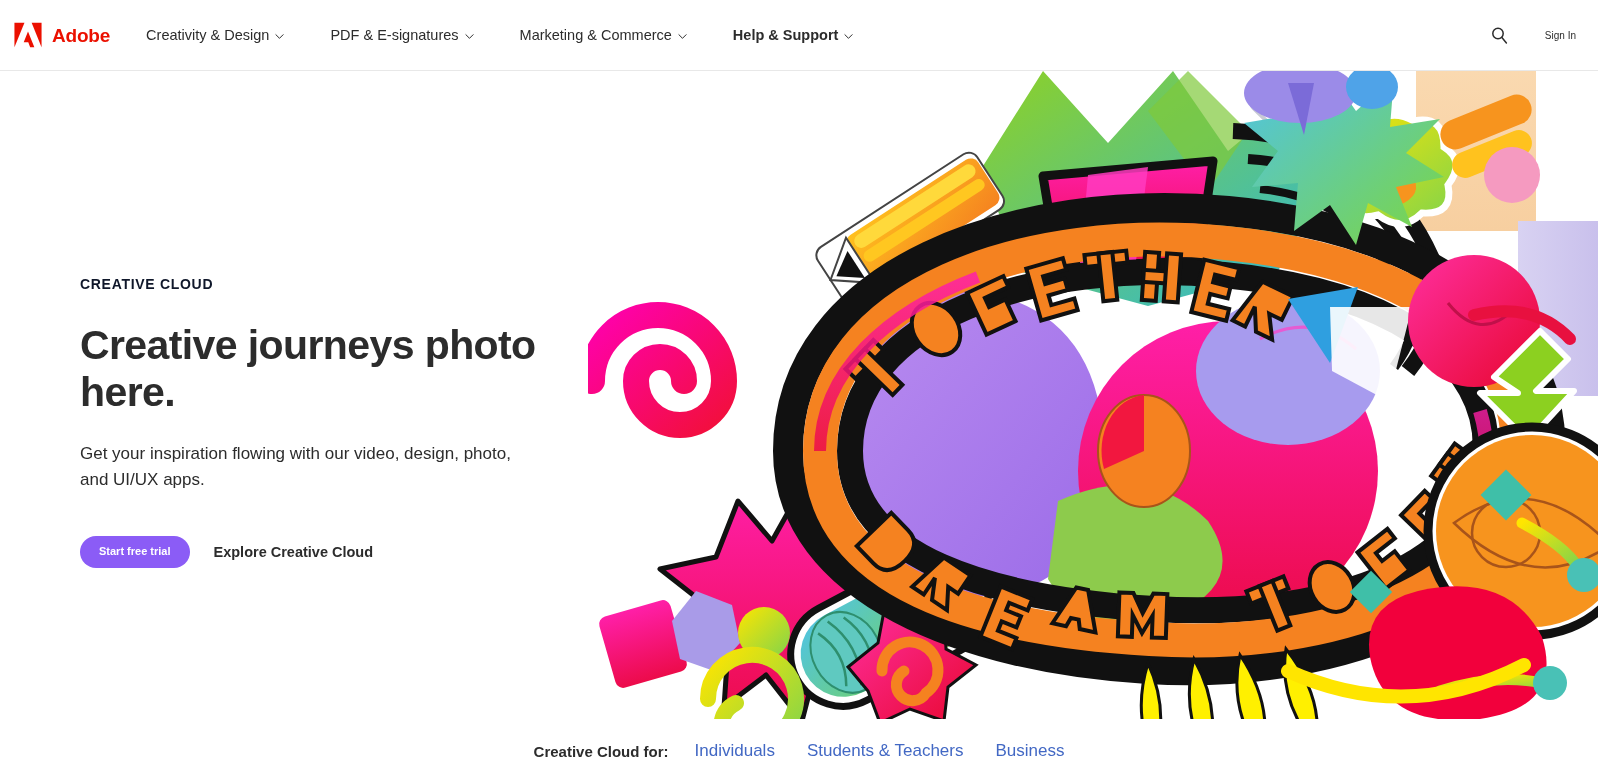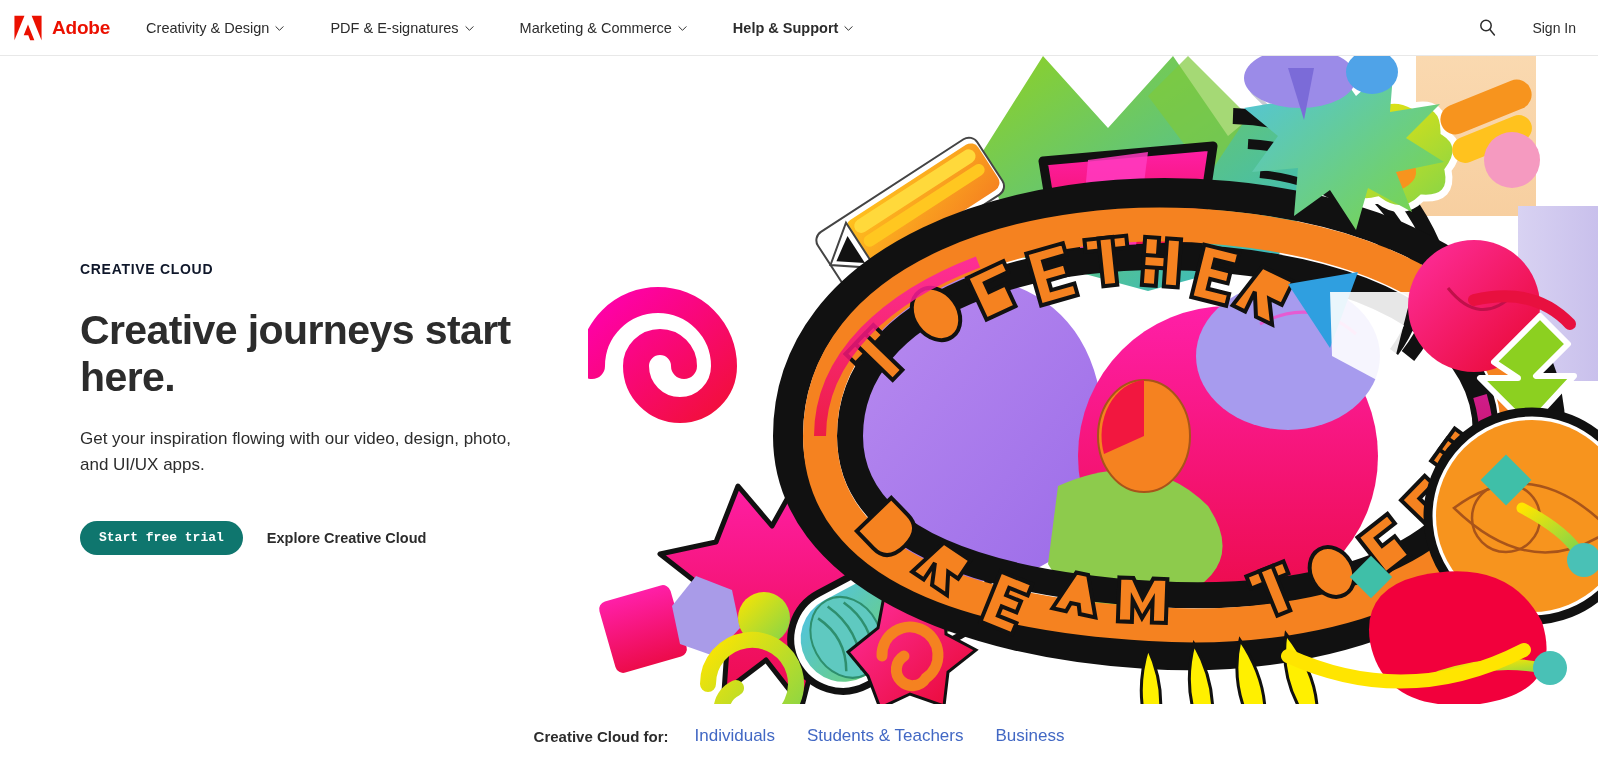--- a/index.html
+++ b/index.html
@@ -8,21 +8,21 @@
     overflow: hidden;
     background: #ffffff;
     font-family: "Liberation Sans", sans-serif;
     color: #2c2c2c;
     -webkit-font-smoothing: antialiased;
   }
 
   
   .globalnav {
     position: relative;
-    height: 56px;
+    height: 71px;
     display: flex;
     align-items: center;
     background: #ffffff;
     border-bottom: 1px solid #e8e8e8;
     padding: 0 22px 0 14px;
     z-index: 30;
   }
   .brand {
     display: flex; align-items: center; gap: 10px;
     margin-right: 36px; cursor: pointer;
@@ -44,21 +44,21 @@
   .nav-right {
     margin-left: auto;
     display: flex; align-items: center; gap: 34px;
   }
   .search-btn {
     width: 22px; height: 22px;
     display: flex; align-items: center; justify-content: center;
     cursor: pointer; background: none; border: none;
   }
   .signin {
-    font-size: 14px; color: #2c2c2c; cursor: pointer; white-space: nowrap;
+    font-size: 10px; color: #2c2c2c; cursor: pointer; white-space: nowrap;
   }
 
   
   .hero {
     position: relative;
     height: 648px;
     background: #ffffff;
     overflow: hidden;
   }
   .hero-copy {
@@ -77,25 +77,25 @@
     line-height: 1.14; letter-spacing: -0.6px;
     color: #2c2c2c; margin-bottom: 26px;
   }
   .subhead {
     font-size: 17px; line-height: 1.5;
     color: #2c2c2c; margin-bottom: 44px;
     max-width: 452px;
   }
   .cta-row { display: flex; align-items: center; gap: 24px; }
   .btn-primary {
-    background: #0f766e; color: #ffffff;
-    font-size: 13px; font-weight: 700;
+    background: #8b5cf6; color: #ffffff;
+    font-size: 11px; font-weight: 700;
     border: none; border-radius: 18px;
     padding: 9px 19px; cursor: pointer;
-    font-family: Liberation Mono, monospace; line-height: 1.2;
+    font-family: Liberation Sans, sans-serif; line-height: 1.2;
   }
   .link-secondary {
     font-size: 14.5px; font-weight: 700;
     color: #2c2c2c; cursor: pointer;
     text-decoration: none;
     text-align: center;
   }
 
   
   .hero-art {
@@ -176,21 +176,21 @@
       </svg>
     </button>
     <span class="signin">Sign In</span>
   </div>
 </header>
 
 <section class="hero">
 
   <div class="hero-copy">
     <div class="eyebrow">CREATIVE CLOUD</div>
-    <h1 class="headline">Creative journeys start here.</h1>
+    <h1 class="headline">Creative journeys photo here.</h1>
     <p class="subhead">Get your inspiration flowing with our video, design, photo, and UI/UX apps.</p>
     <div class="cta-row">
       <button class="btn-primary">Start free trial</button>
       <a class="link-secondary">Explore Creative Cloud</a>
     </div>
   </div>
 
   <div class="hero-art">
     <svg viewBox="0 0 1010 648" preserveAspectRatio="xMaxYMid slice">
       <defs>

